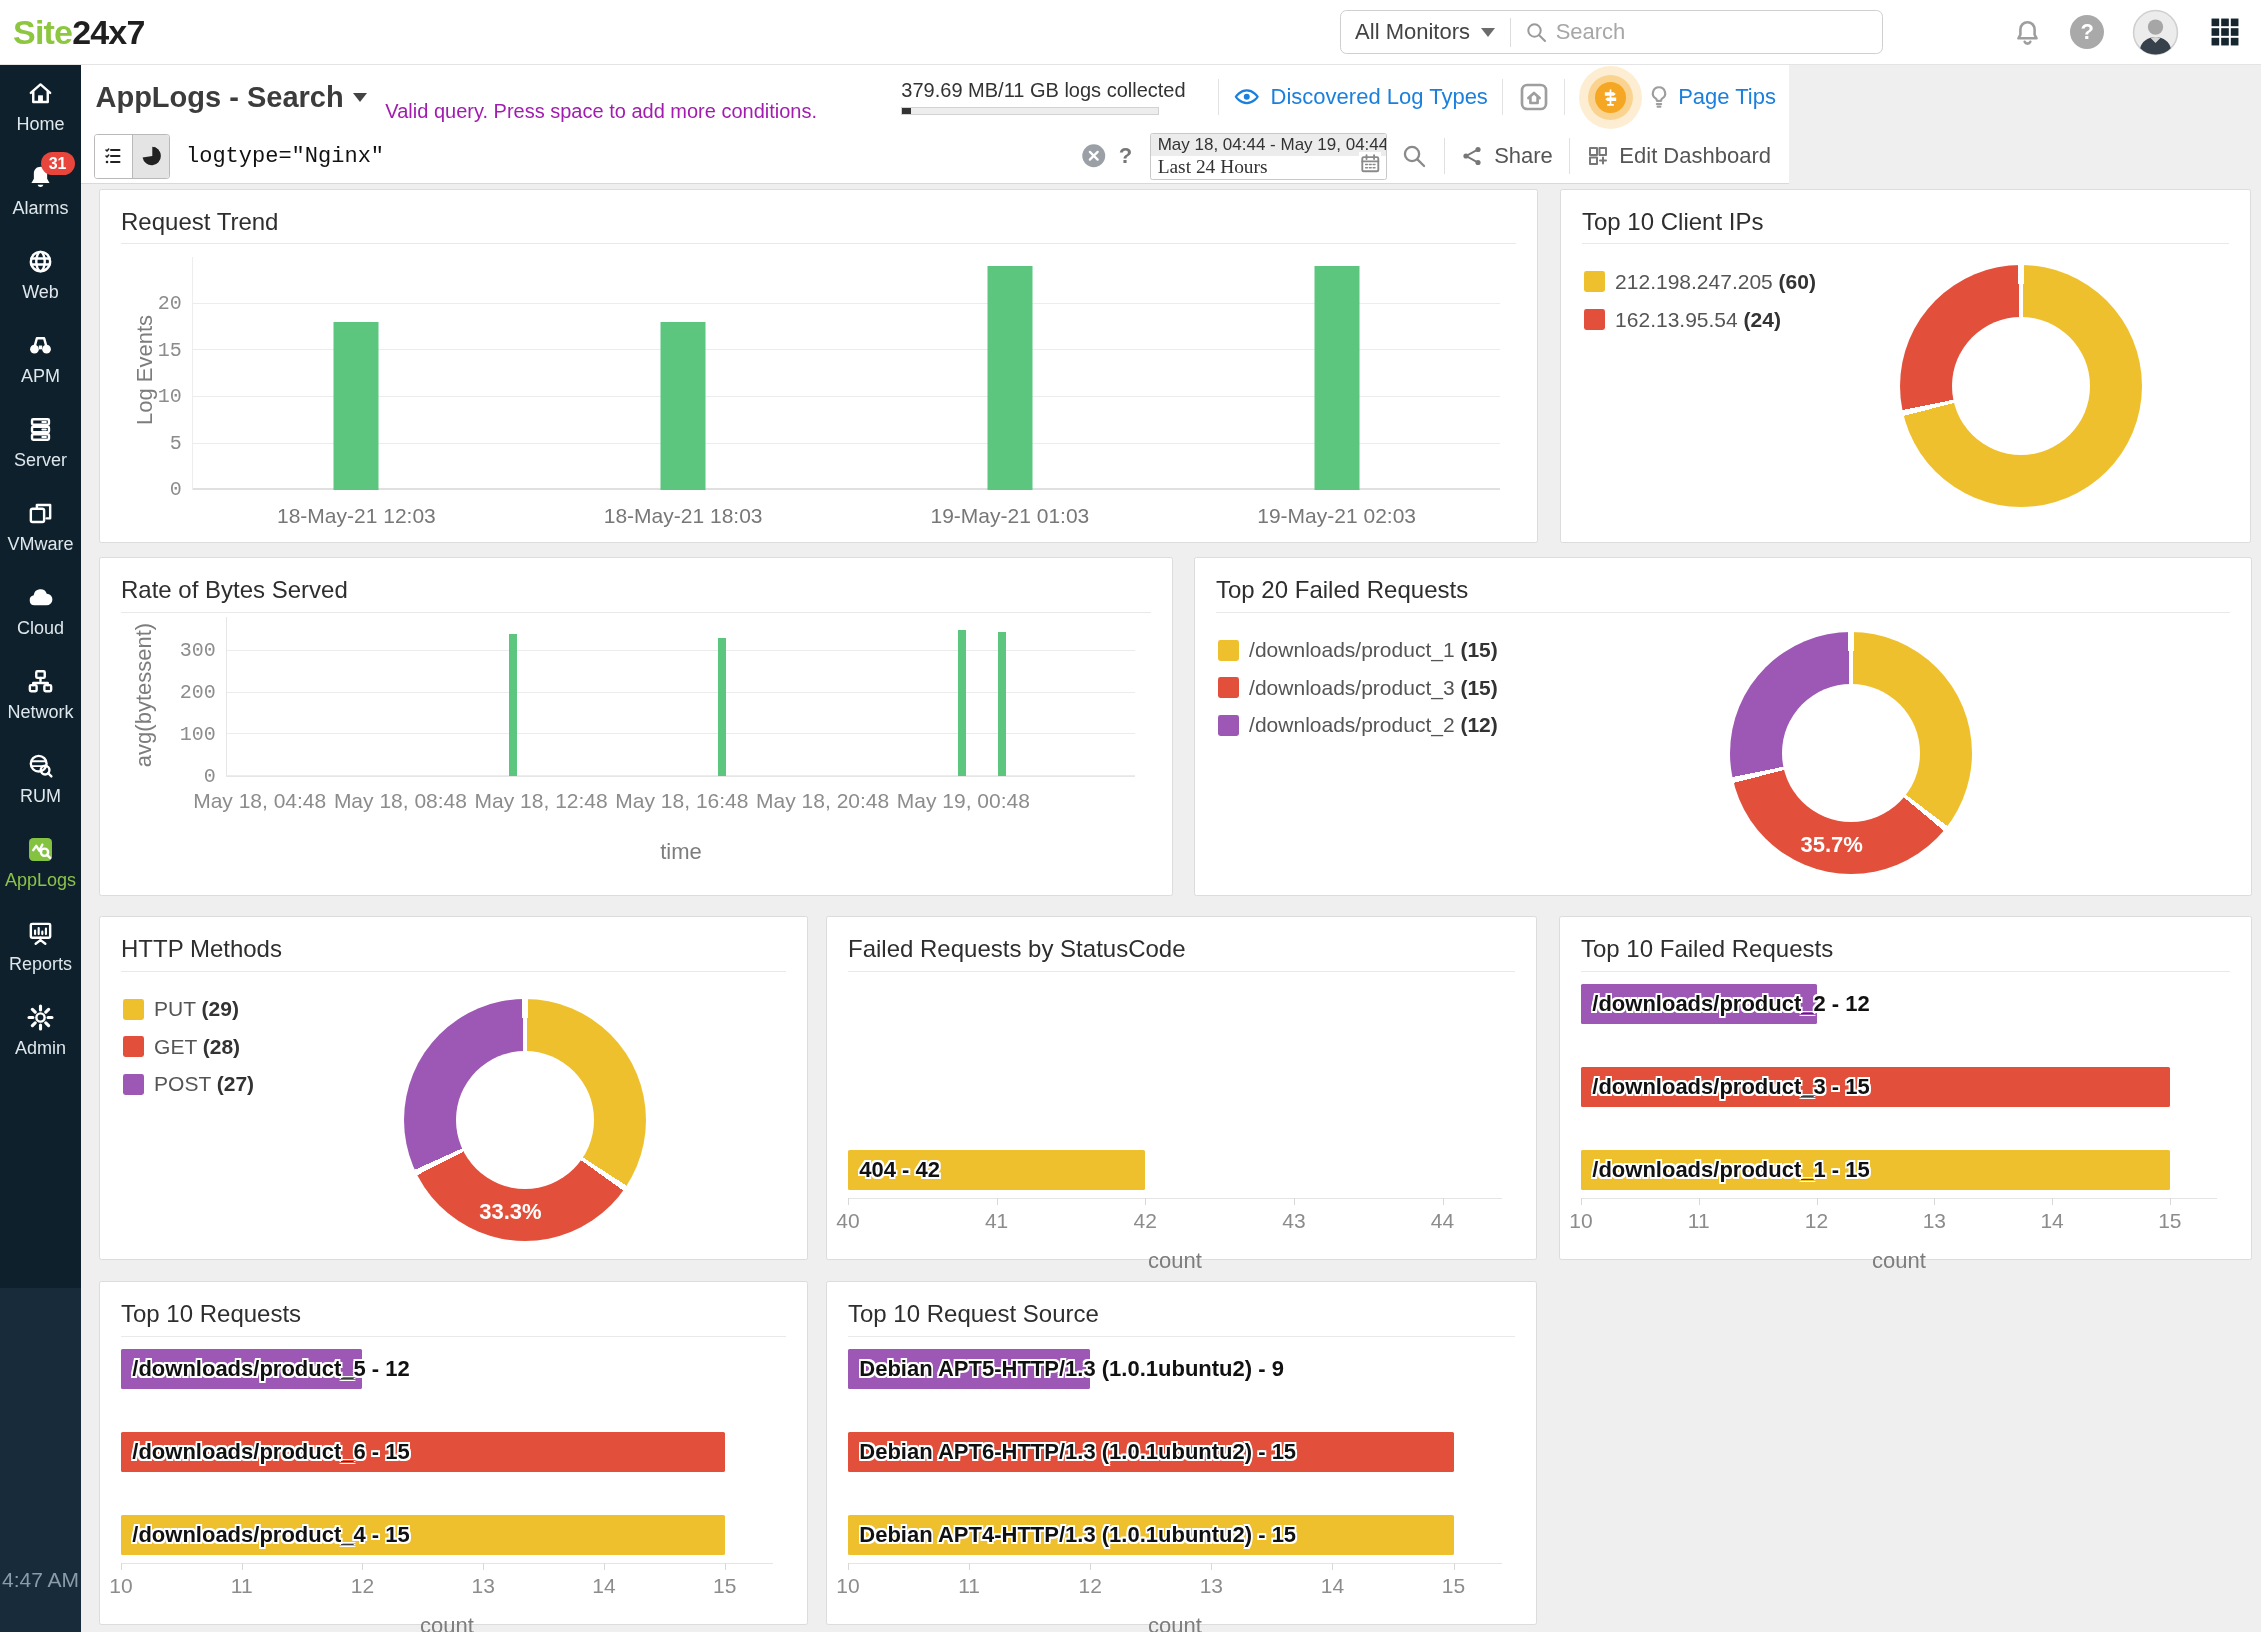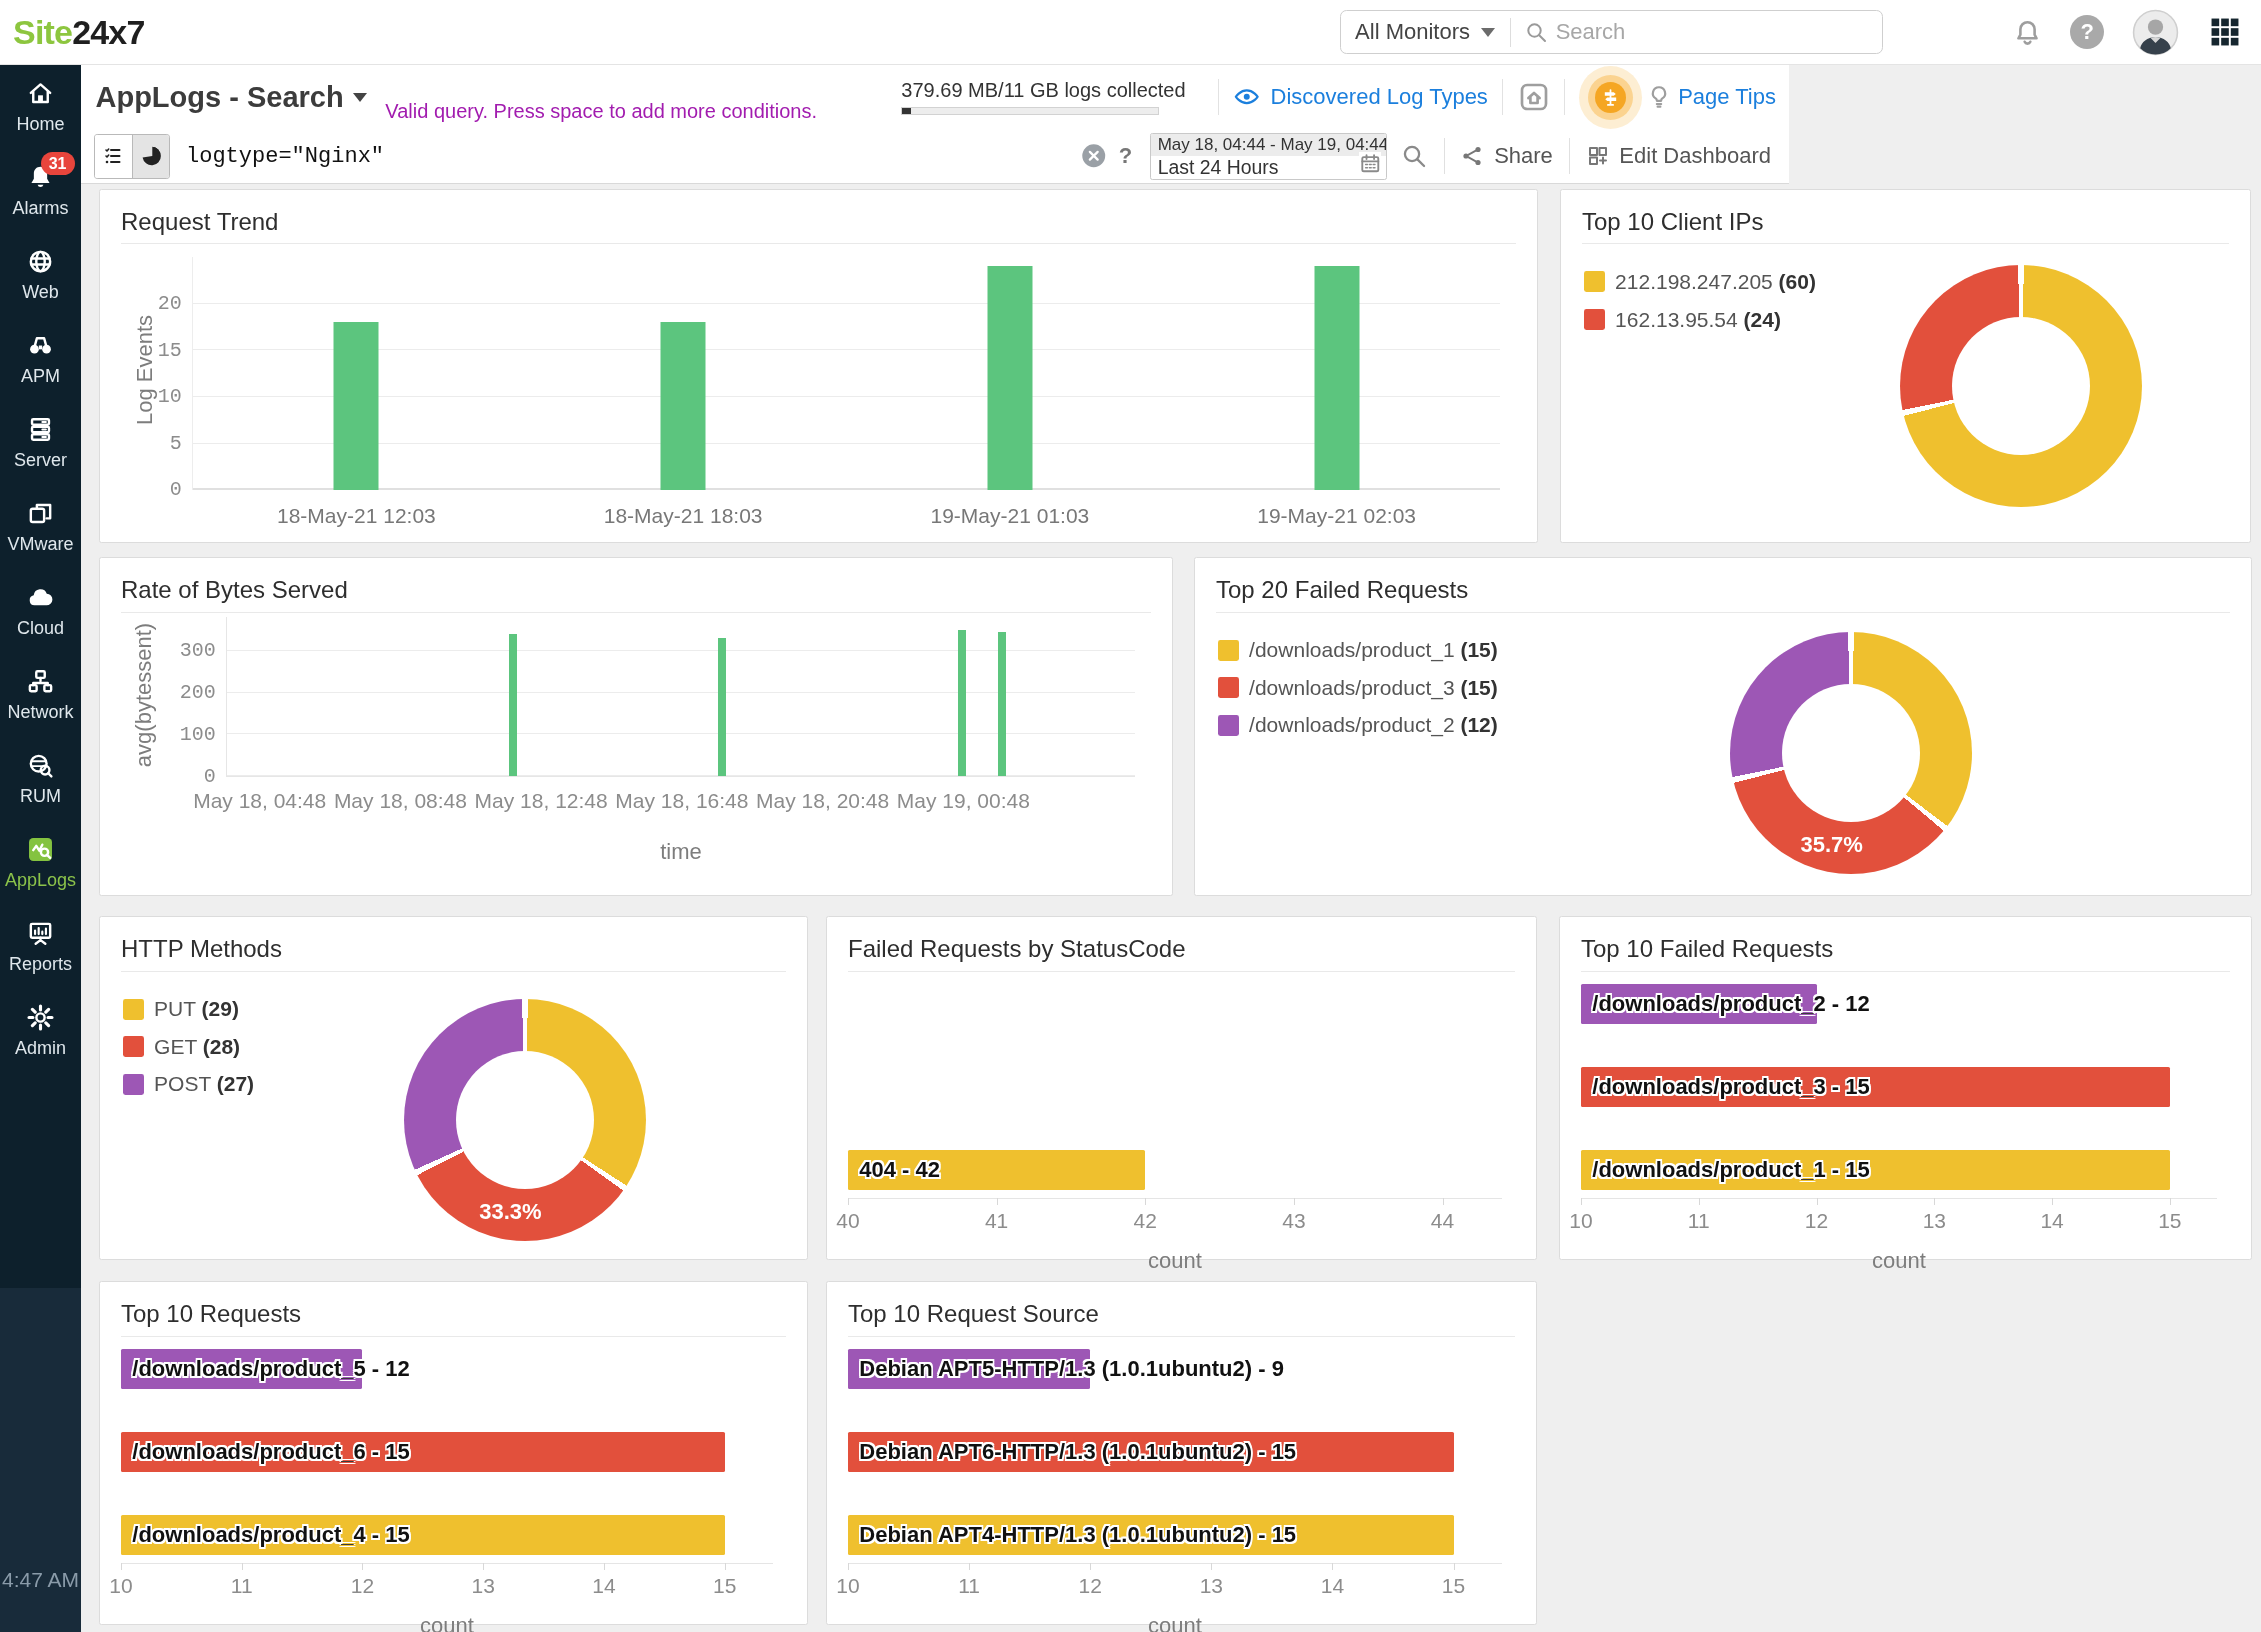--- a/index.html
+++ b/index.html
@@ -58,21 +58,21 @@
   .querybar { position:absolute; left:81px; top:129px; right:0; height:55px; background:#fff; border-bottom:0.8px solid #d9d9d9; display:flex; align-items:center; z-index:3; }
   .qtoggle { display:flex; height:45px; border:0.8px solid #b9b9b9; border-radius:3.2px; margin-left:13px; overflow:hidden; }
   .qtoggle .cell { width:37px; display:flex; align-items:center; justify-content:center; cursor:pointer; background:#fff; }
   .qtoggle .cell + .cell { border-left:0.8px solid #b9b9b9; background:#e4e4e4; }
   .qtoggle .icon { width:24px; height:24px; color:#222; }
   .qtext { font-family:"Liberation Mono", monospace; font-size:22px; color:#111; margin-left:16px; }
   .q-x { width:27.5px; height:27.5px; margin-right:11.3px; cursor:pointer; }
   .q-help { font-size:22px; font-weight:700; color:#777; margin-right:18px; cursor:pointer; }
   .datebox { position:relative; width:237px; height:47px; border:0.8px solid #c9c9c9; border-radius:2.4px; overflow:hidden; cursor:pointer; background:#fff; }
   .datebox .dr1 { height:22px; background:#ececec; font-size:17px; color:#333; display:flex; align-items:center; padding:0 6.5px; white-space:nowrap; }
-  .datebox .dr2 { height:23.4px; font-size:19.4px; color:#333; display:flex; align-items:center; padding:0 6.5px; }
+  .datebox .dr2 { height:23.4px; font-size:19.4px; color:#333; display:flex; align-items:center; padding:0 6.5px;font-family:Liberation Serif, serif; }
   .datebox .icon { position:absolute; right:4.8px; bottom:4px; width:22.6px; height:22.6px; color:#8a8a8a; background:#fff; }
   .q-ic { width:27.5px; height:27.5px; color:#8a8a8a; cursor:pointer; }
   .q-div { width:0.8px; height:36px; background:#e0e0e0; margin:0 16px; }
   .q-act { display:flex; align-items:center; gap:9.7px; font-size:22px; color:#555; cursor:pointer; white-space:nowrap; }
   .q-act .icon { width:24px; height:24px; color:#777; }
 
   
   .content { position:absolute; left:81px; top:184px; right:0; bottom:0; background:#efefef; }
   .panel { position:absolute; background:#fff; border:0.8px solid #dcdcdc; border-radius:2.4px; padding:18px 21px; }
   .panel h3 { font-size:24px; font-weight:400; color:#2e2e2e; line-height:27.5px; margin-bottom:8px; white-space:nowrap; }

